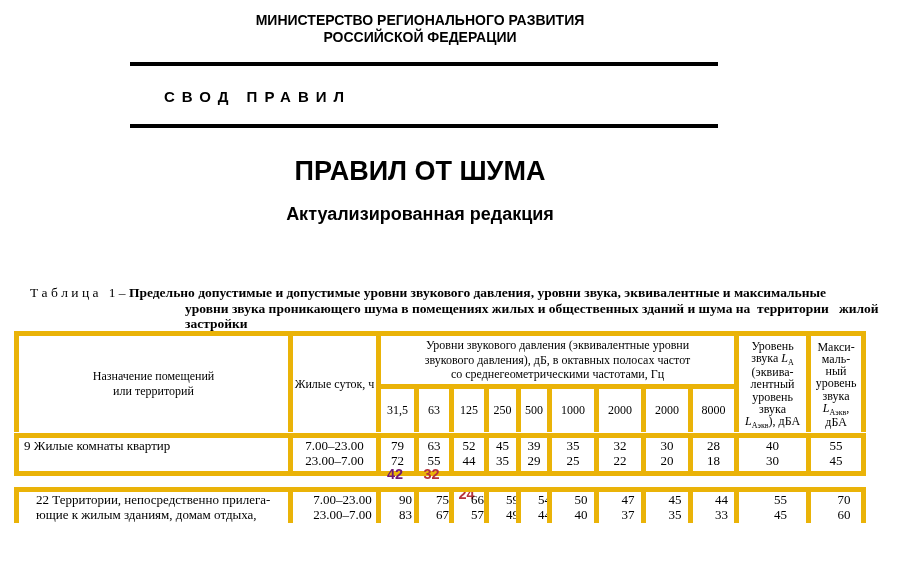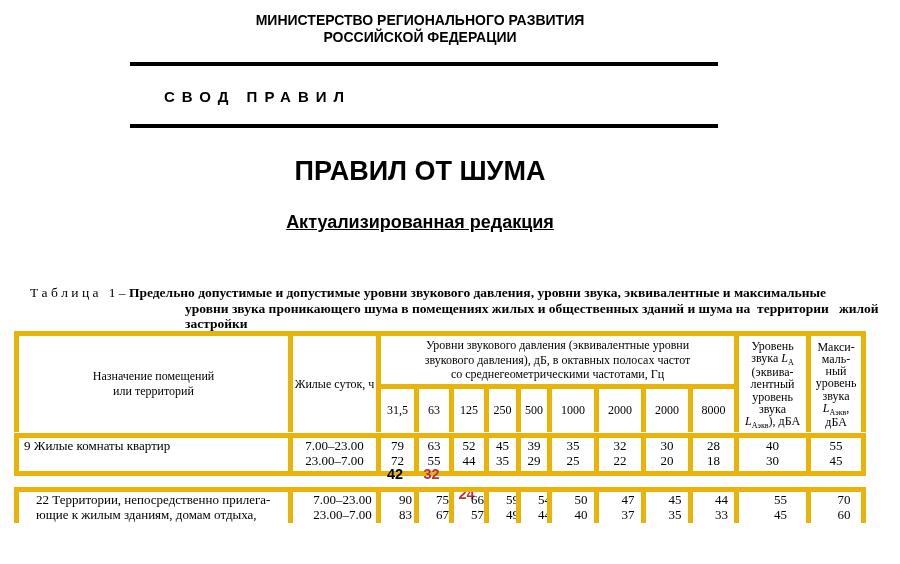--- a/index.html
+++ b/index.html
@@ -14,21 +14,21 @@
   .rule2{top:124px;}
   .svod{position:absolute;left:164px;top:88px;font-family:"Liberation Sans", sans-serif;
         font-weight:bold;font-size:15px;letter-spacing:7px;}
   .code{position:absolute;left:462px;top:80px;font-family:"Liberation Sans", sans-serif;
         font-weight:bold;font-size:23px;}
 
   
   .title-wrap{position:absolute;left:0;width:840px;text-align:center;
               font-family:"Liberation Sans", sans-serif;font-weight:bold;}
   .doc-title{top:156px;font-size:27px;}
-  .doc-subtitle{top:212px;font-size:18px;text-decoration:underline;}
+  .doc-subtitle{top:204px;font-size:18px;}
   .doc-snip{top:235px;font-size:20px;}
 
   
   .caption{position:absolute;left:30px;top:285px;width:848px;font-size:13.5px;line-height:15.5px;
            padding-left:155px;text-indent:-155px;white-space:pre-wrap;}
   .caption b{font-weight:bold;}
 
   
   table{border-collapse:collapse;table-layout:fixed;position:absolute;left:14px;}
   td{border:5px solid #eab308;overflow:hidden;}
@@ -140,21 +140,21 @@
           <td class="c-val">32<br>22</td>
           <td class="c-val">30<br>20</td>
           <td class="c-val">28<br>18</td>
           <td class="c-val">40<br>30</td>
           <td class="c-val">55<br>45</td>
         </tr>
   </tbody>
     </table>
 
   <div class="ann-row ann-row-0">
-      <span class="ann ann-0" style="color: #000000;">42</span>
+      <span class="ann ann-0" style="color: #701a75;">42</span>
       <span class="ann ann-1" style="color: rgb(181, 50, 60);">32</span>
       <span class="ann ann-2" style="color: rgb(181, 50, 60);">24</span>
     </div>
 
   <table class="tbl-data tbl-row22 h58">
     <colgroup>
       <col style="width:274px">
         <col style="width:88px">
       <col style="width:38px">
         <col style="width:35px">

